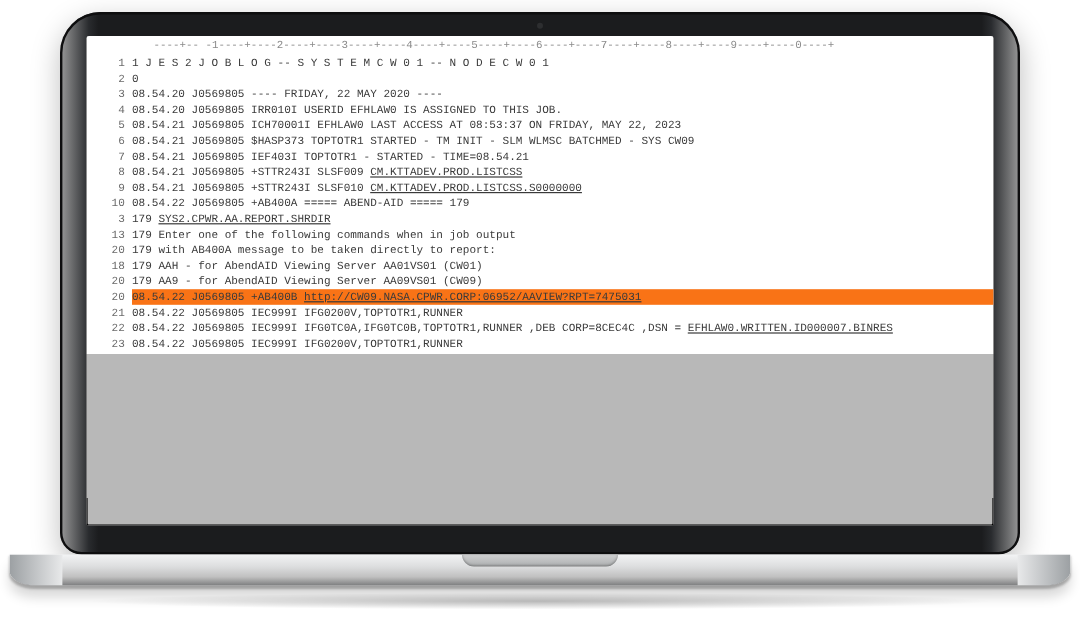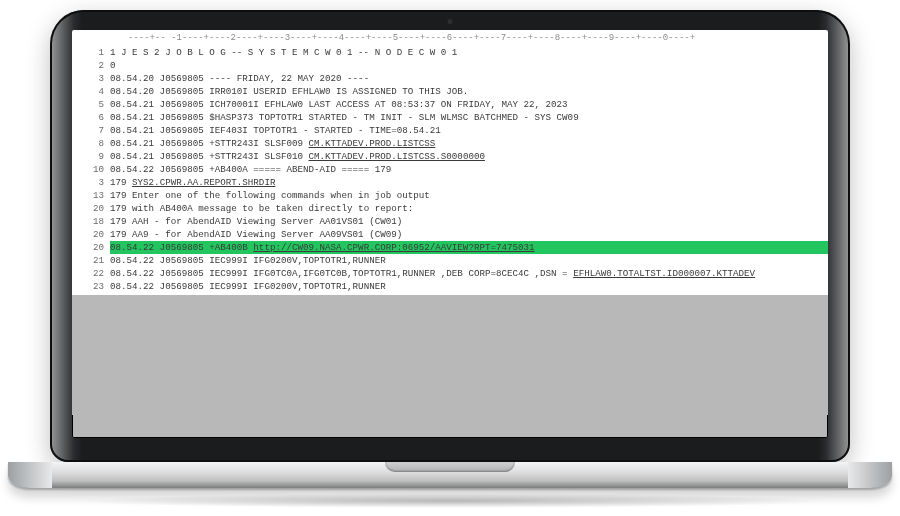--- a/index.html
+++ b/index.html
@@ -69,21 +69,21 @@
     text-align: right;
     color: #6b6b6b;
     flex-shrink: 0;
     padding-right: 6px;
   }
   .row .tx {
     flex: 1;
     overflow: hidden;
   }
   .row.hl .tx {
-    background: #22c55e;
+    background: #f97316;
     font-family: Liberation Mono, monospace;
   }
   .tx u { text-decoration: underline; }
   .prefix { color:#3a3a3a; }
   .lower-fill {
     background: #b8b8b8;
     height: 120px;
   }
 
   
@@ -209,21 +209,21 @@
             <div class="row hl">
               <span class="ln">20</span>
               <span class="tx"><span class="prefix">  08.54.22 J0569805   </span><span>+AB400B </span><u>http://CW09.NASA.CPWR.CORP:06952/AAVIEW?RPT=7475031</u></span>
             </div>
             <div class="row">
               <span class="ln">21</span>
               <span class="tx"><span class="prefix">  08.54.22 J0569805   </span><span>IEC999I IFG0200V,TOPTOTR1,RUNNER</span></span>
             </div>
             <div class="row">
               <span class="ln">22</span>
-              <span class="tx"><span class="prefix">  08.54.22 J0569805   </span><span>IEC999I IFG0TC0A,IFG0TC0B,TOPTOTR1,RUNNER  ,DEB CORP=8CEC4C  ,DSN = </span><u>EFHLAW0.TOTALTST.ID000007.KTTADEV</u></span>
+              <span class="tx"><span class="prefix">  08.54.22 J0569805   </span><span>IEC999I IFG0TC0A,IFG0TC0B,TOPTOTR1,RUNNER  ,DEB CORP=8CEC4C  ,DSN = </span><u>EFHLAW0.WRITTEN.ID000007.BINRES</u></span>
             </div>
             <div class="row">
               <span class="ln">23</span>
               <span class="tx"><span class="prefix">  08.54.22 J0569805   </span><span>IEC999I IFG0200V,TOPTOTR1,RUNNER</span></span>
             </div>
           </div>
       </div>
 
       <div class="lower-fill"></div>
     </div>

